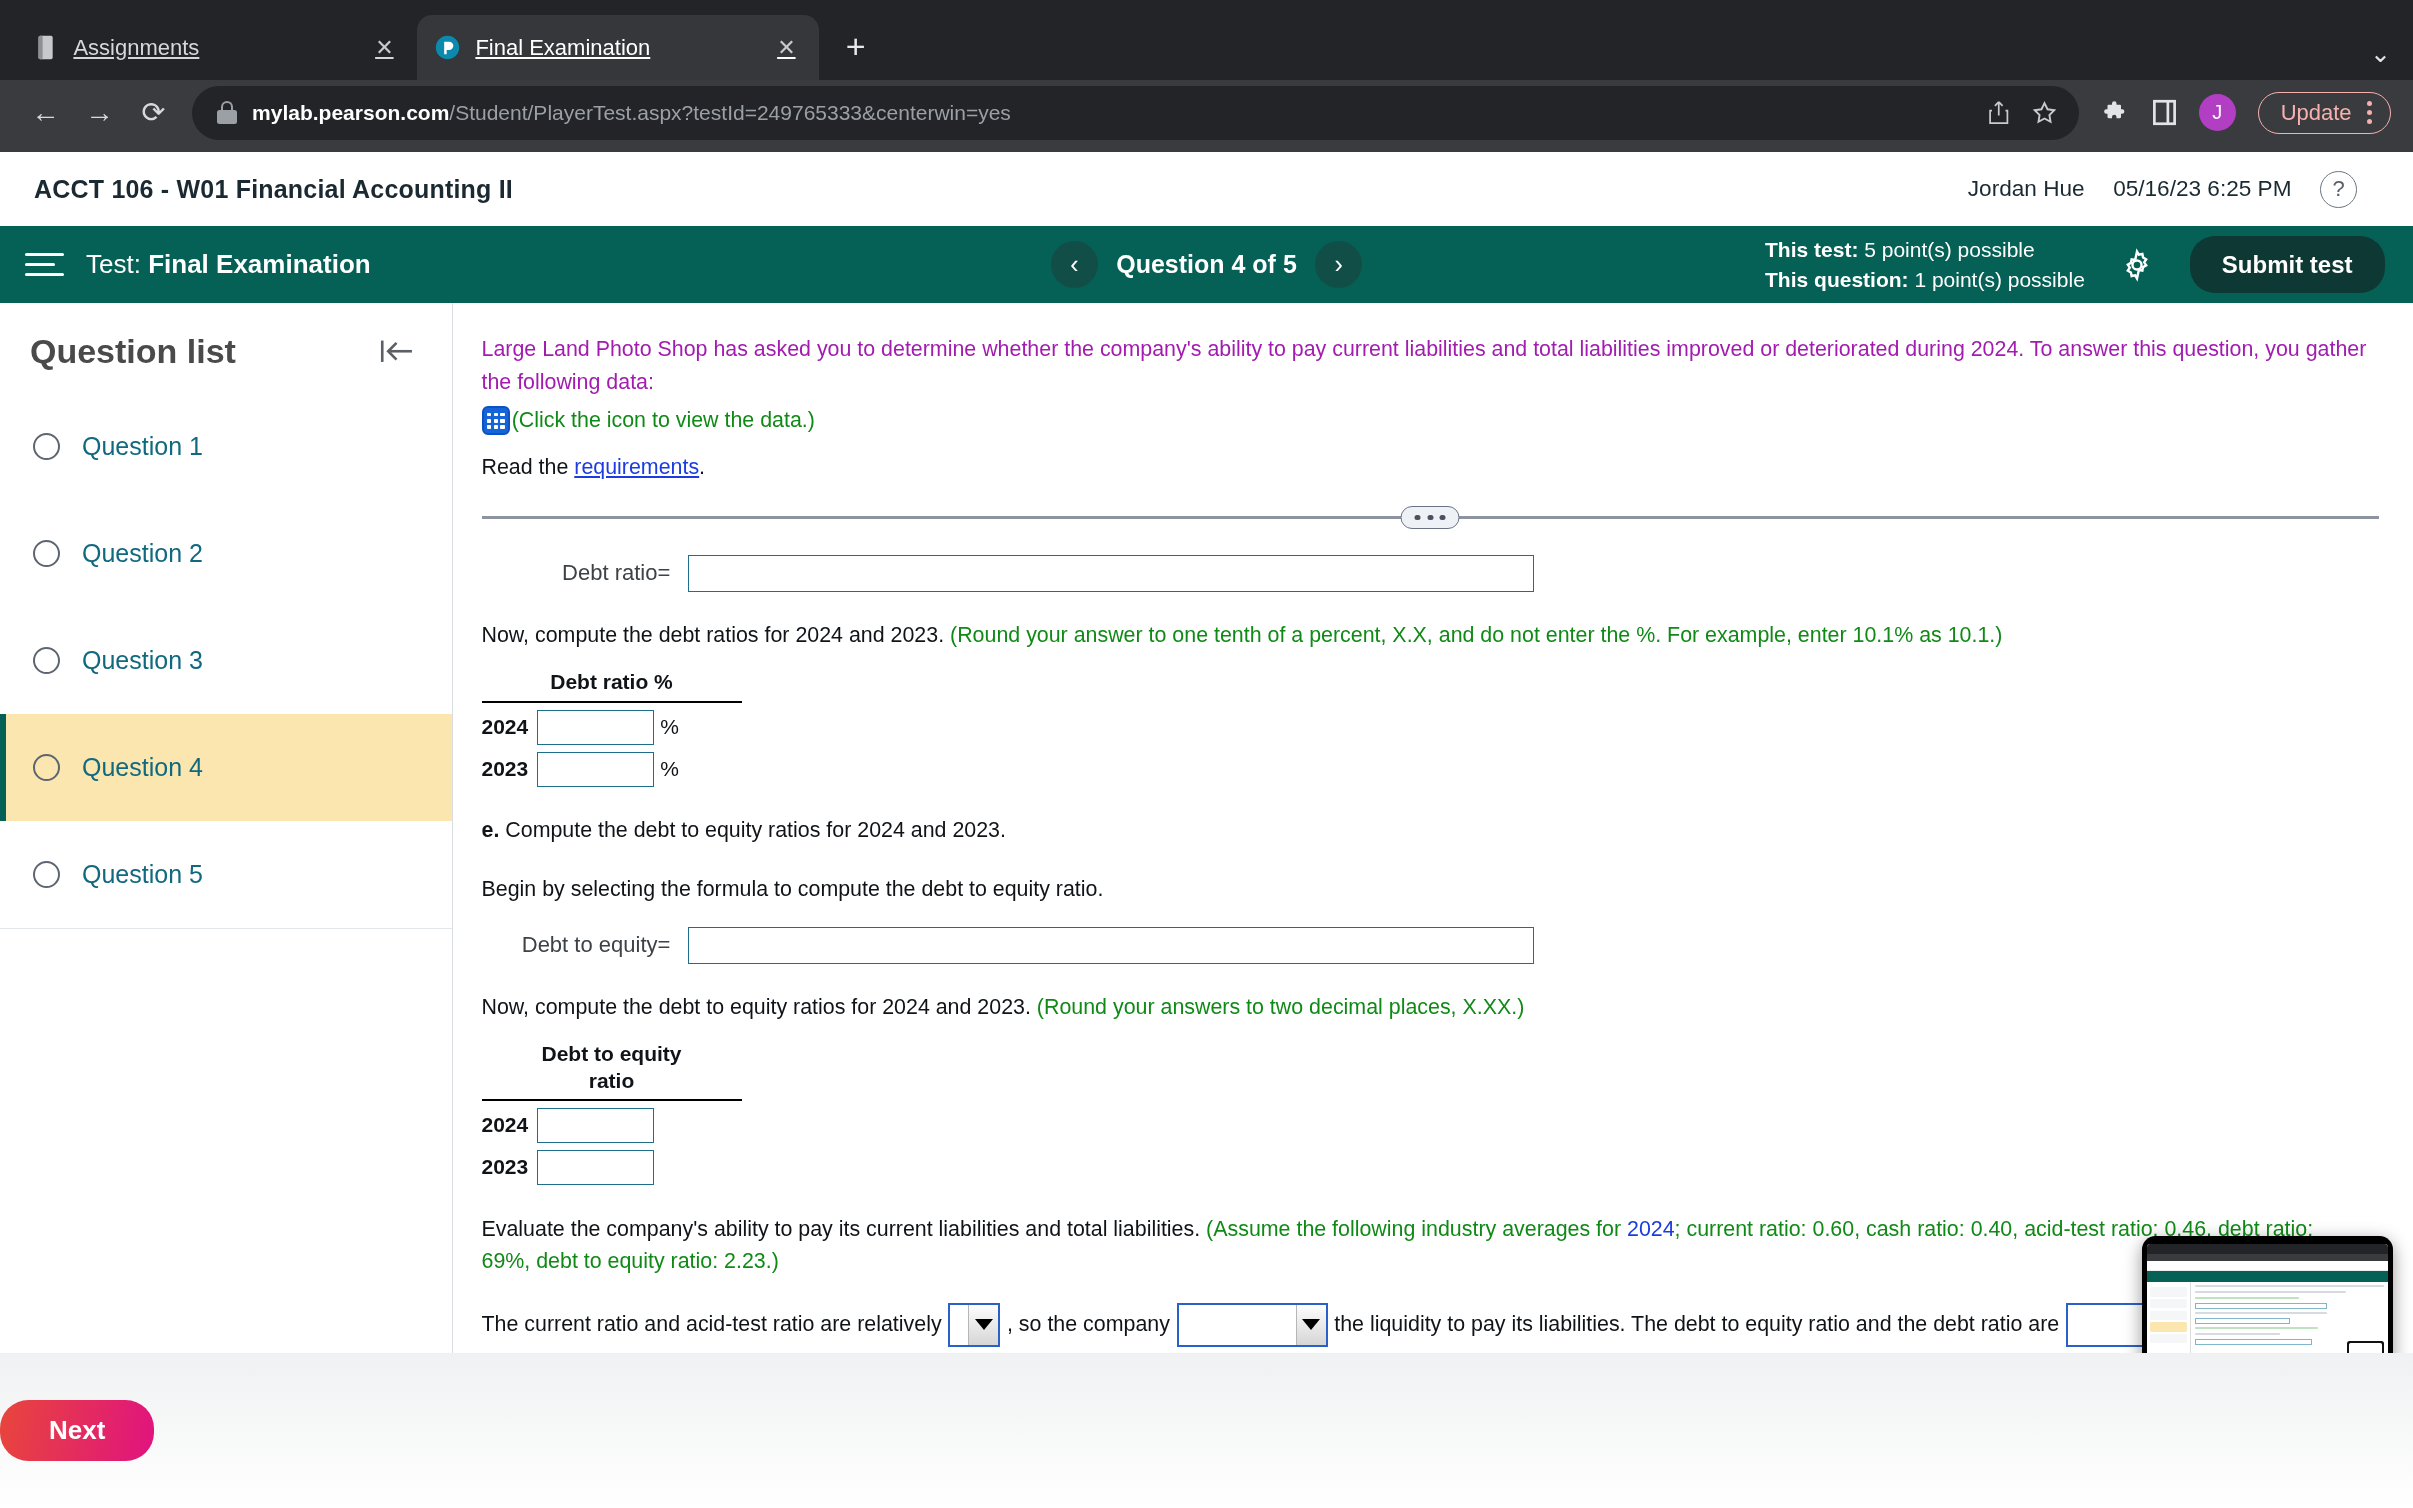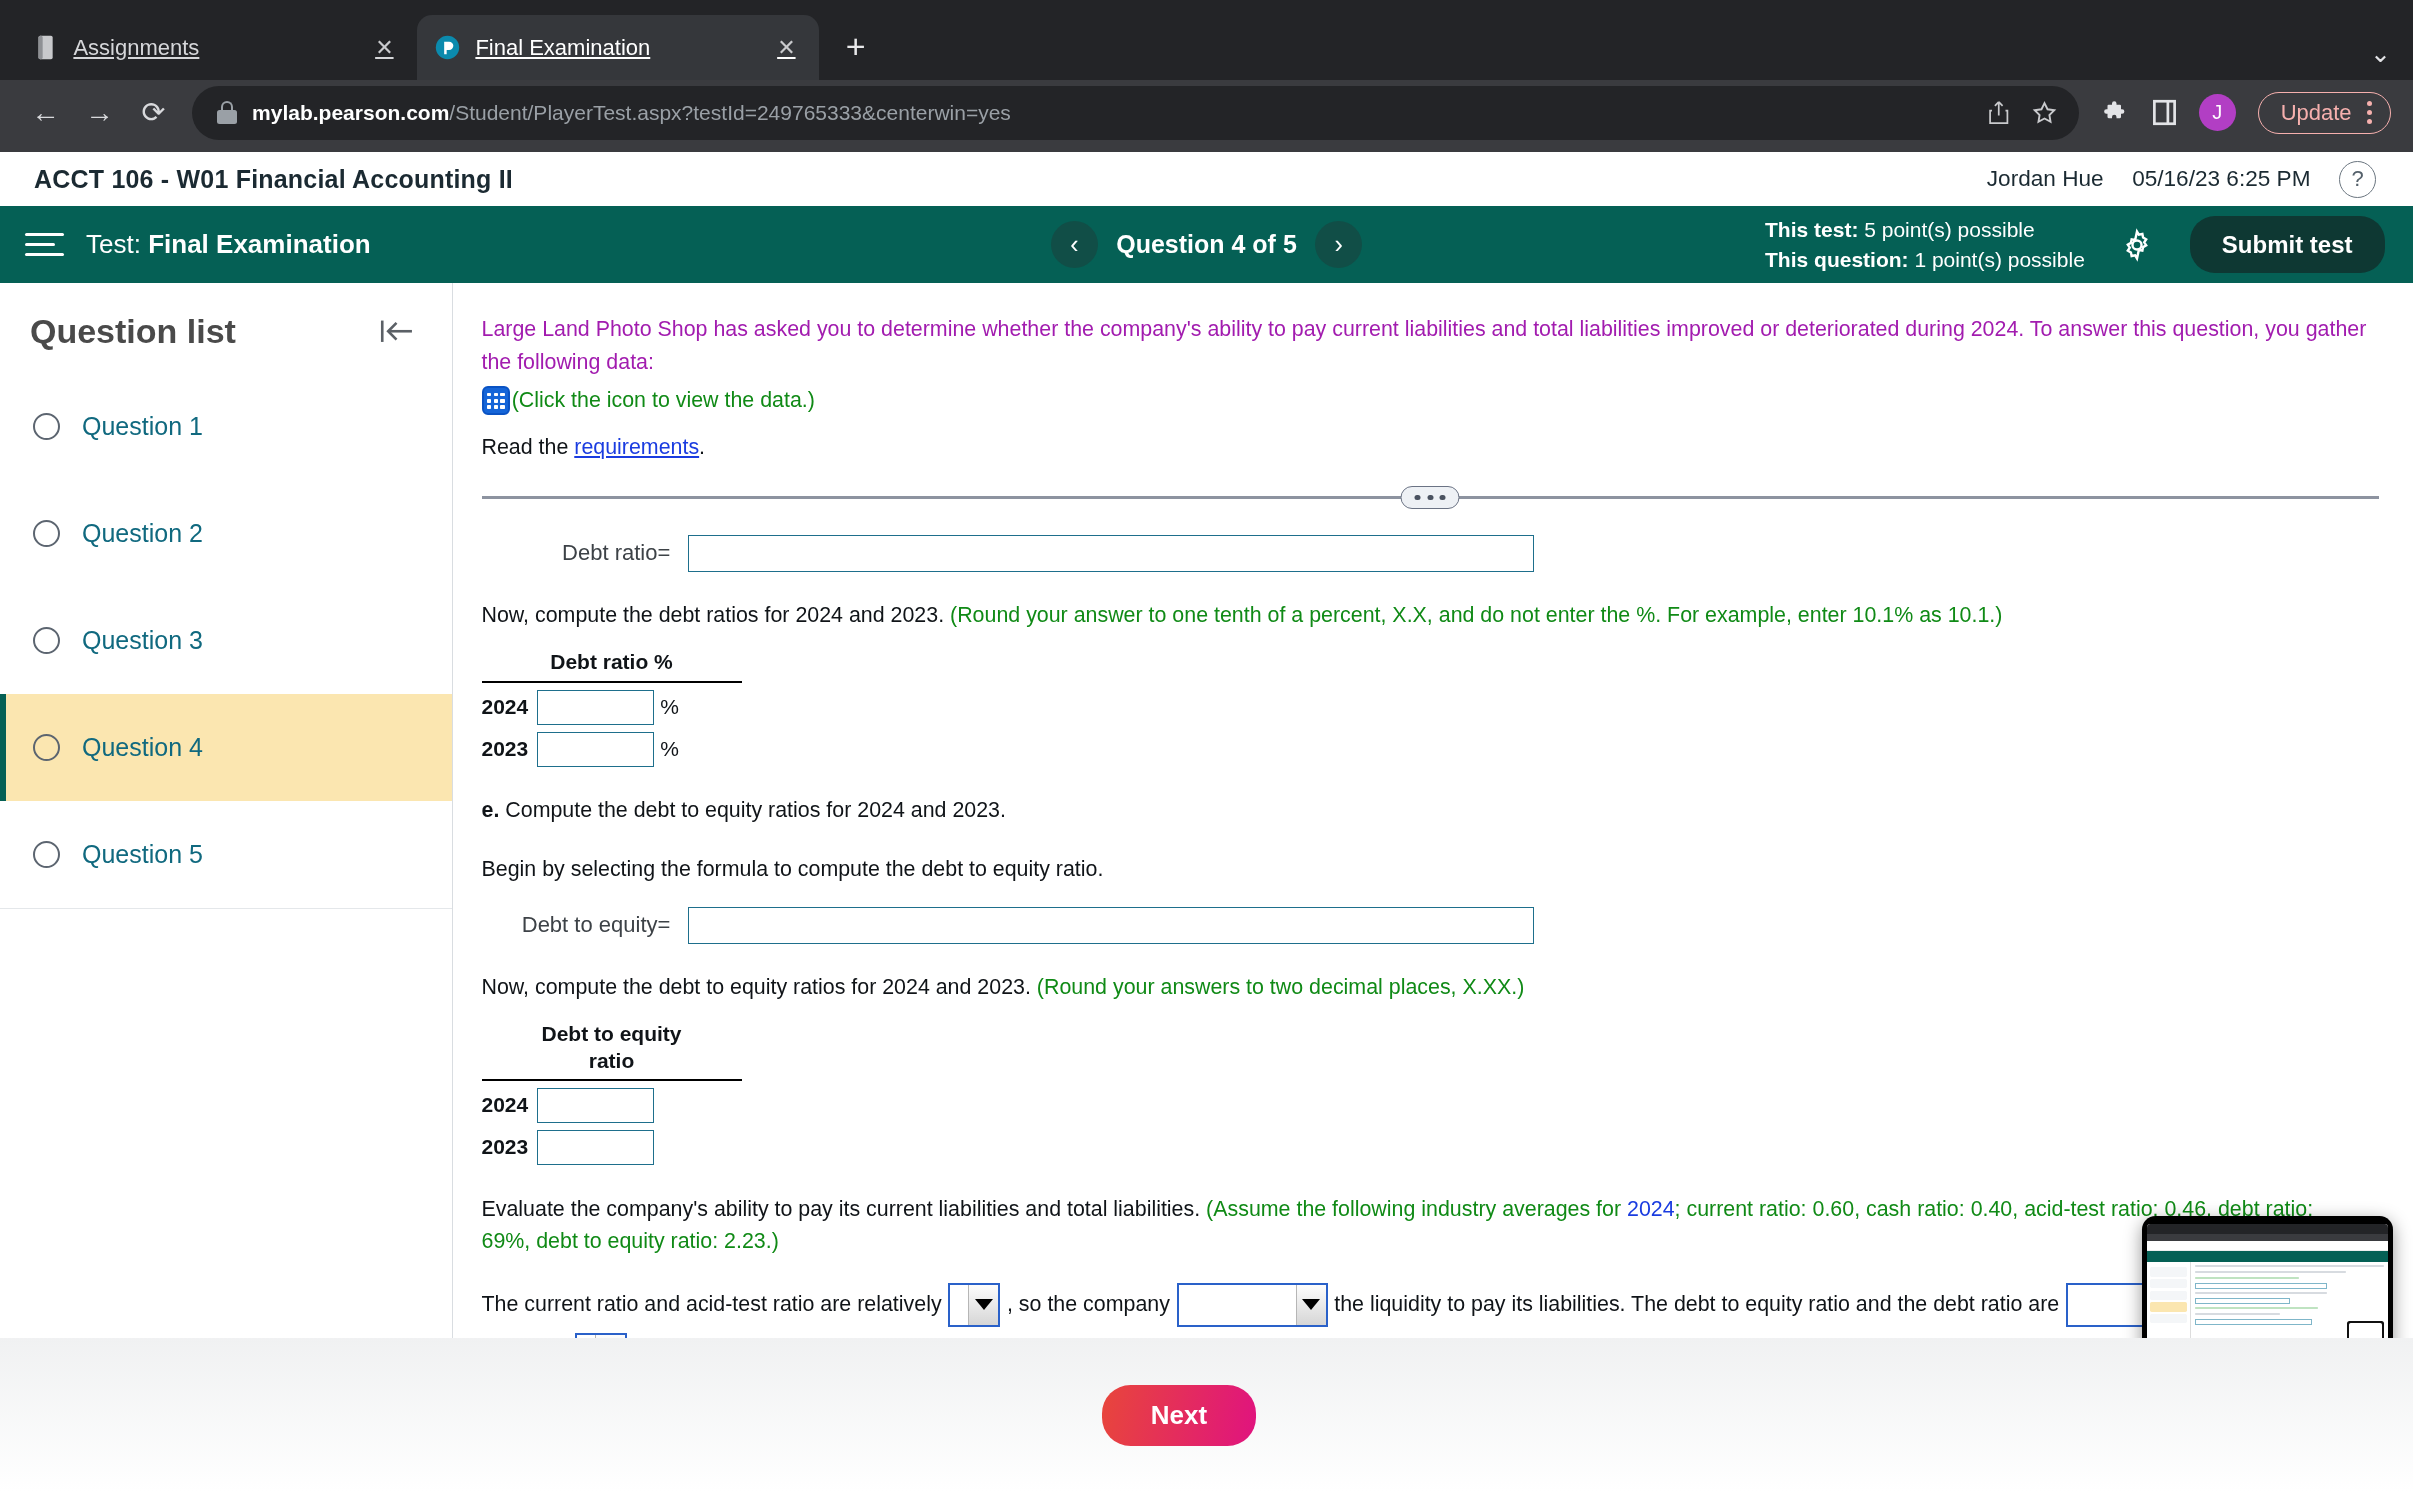--- a/index.html
+++ b/index.html
@@ -60,22 +60,22 @@
     height: 42px; border: 1.7px solid #f6b0ae; border-radius: 22px; color: #f6b0ae; font-size: 22px;
     display: flex; align-items: center; padding: 0 18.4px 0 22px; gap: 15px; font-weight: 400;
   }
   .kebab { display: flex; flex-direction: column; gap: 4.2px; }
   .kebab i { width: 5px; height: 5px; border-radius: 50%; background: #f6b0ae; display: block; }
 
   
   .page { width: 2413px; height: 1356px; background: #fff; position: relative; }
 
   .course-bar {
-    height: 54px; display: flex; align-items: center; justify-content: space-between;
-    padding: 0 37px 0 34px; background: #fff; gap: 44px;
+    height: 74px; display: flex; align-items: center; justify-content: space-between;
+    padding: 0 56px 0 34px; background: #fff; gap: 44px;
   }
   .course-title { font-size: 25px; font-weight: 700; color: #1b2a32; letter-spacing: 0.2px; }
   .course-right { display: flex; align-items: center; gap: 28.5px; font-size: 22.6px; color: #1b2a32; }
   .help-circle {
     width: 37px; height: 37px; border-radius: 50%; border: 1.7px solid #6b7680; color: #55616b;
     display: flex; align-items: center; justify-content: center; font-size: 22px;
   }
 
   .test-bar {
     height: 77px; background: #056055; display: flex; align-items: center;
@@ -208,23 +208,23 @@
   .pip-main .l.g { background: #bfe3c1; }
   .pip-main .box { height: 6.7px; border: 0.8px solid #7fb6c9; margin: 2.5px 0; width: 70%; }
   .pip-next { position: absolute; right: 4.2px; bottom: 2.5px; width: 22px; height: 7.5px; border-radius: 4.2px;
     background: linear-gradient(90deg,#e8453c,#e0137a); }
   .pip-inner { position: absolute; right: 4.2px; bottom: 13.4px; width: 37px; height: 23.5px; background: #111;
     border-radius: 2.5px; padding: 1.7px; }
   .pip-inner .s { width: 100%; height: 100%; background: #fff; border-radius: 1.7px; }
 
   
   .footer {
-    position: absolute; left: 0; right: 0; bottom: 16px; height: 154px;
+    position: absolute; left: 0; right: 0; bottom: 1px; height: 154px;
     background: linear-gradient(#f0f1f2, #ffffff);
-    display: flex; align-items: center; justify-content: center; padding-right: 55px;
+    display: flex; align-items: center; justify-content: flex-start; padding-right: 55px;
   }
   .next-btn {
     background: linear-gradient(100deg, #e8463b 0%, #e0137f 100%);
     color: #fff; font-size: 26px; font-weight: 700; border-radius: 28.5px; padding: 15px 49px;
   }
 </style>
 </head>
 <body>
 
 <div class="browser">

